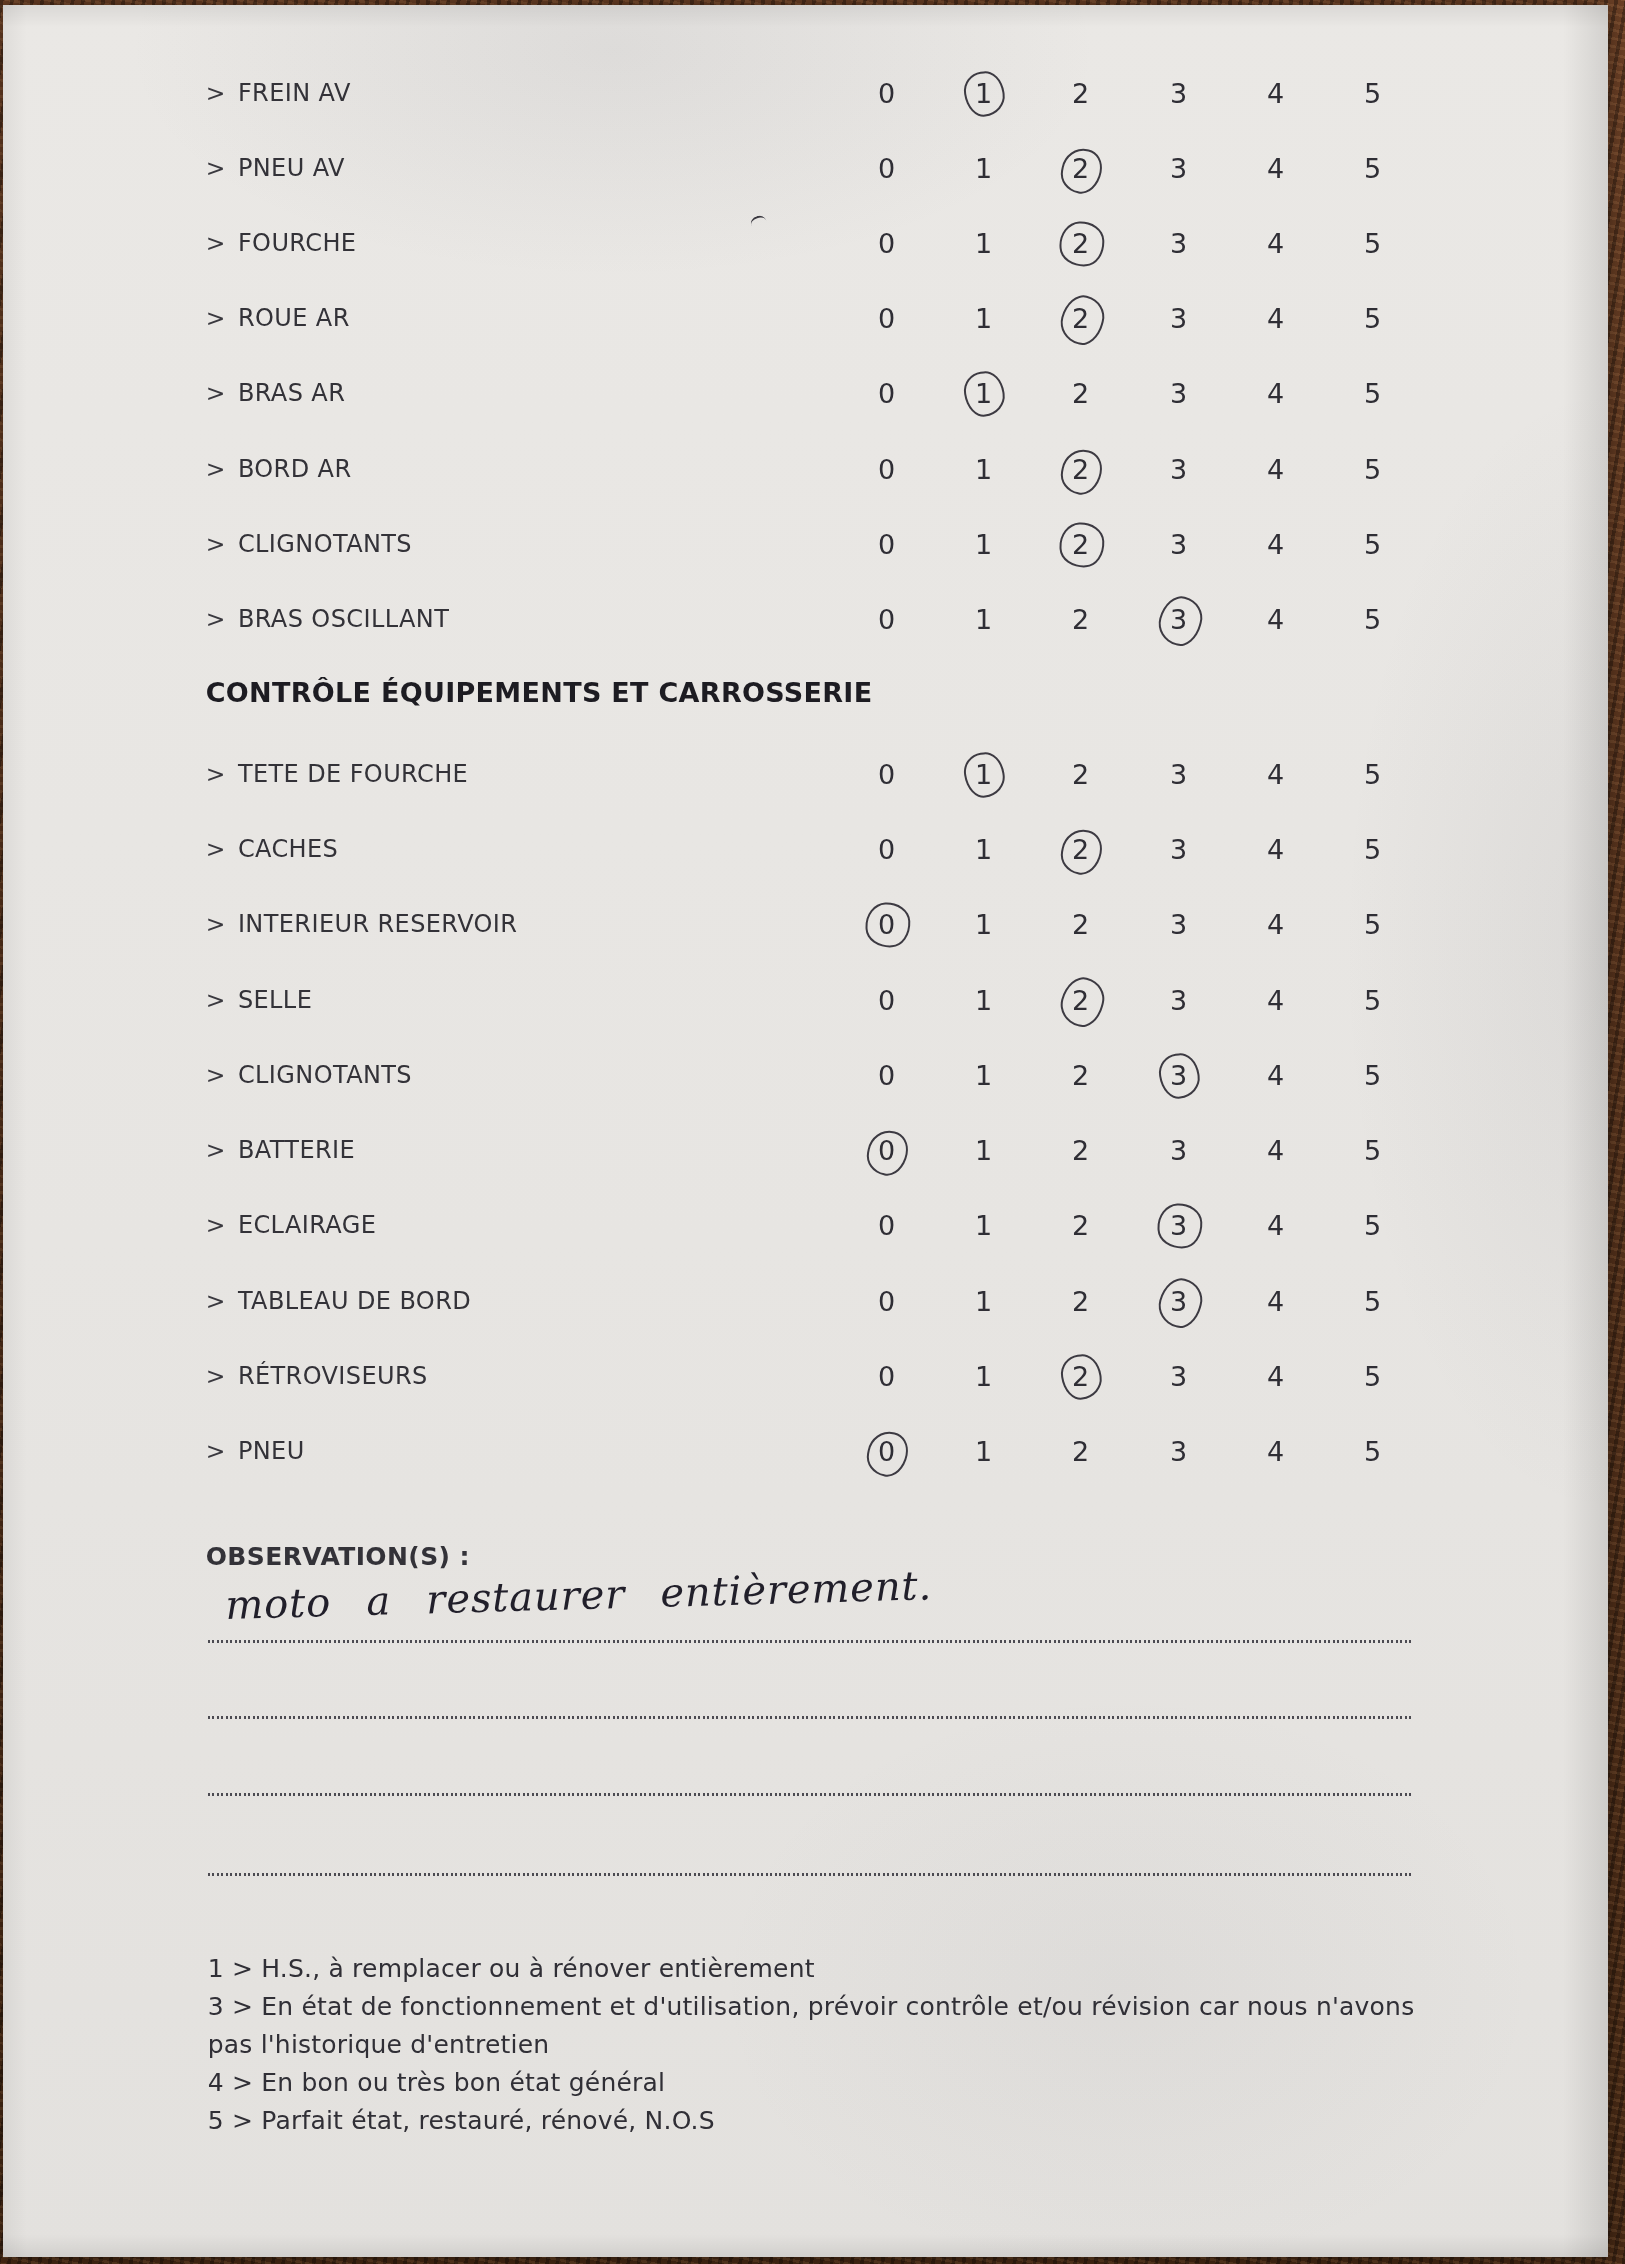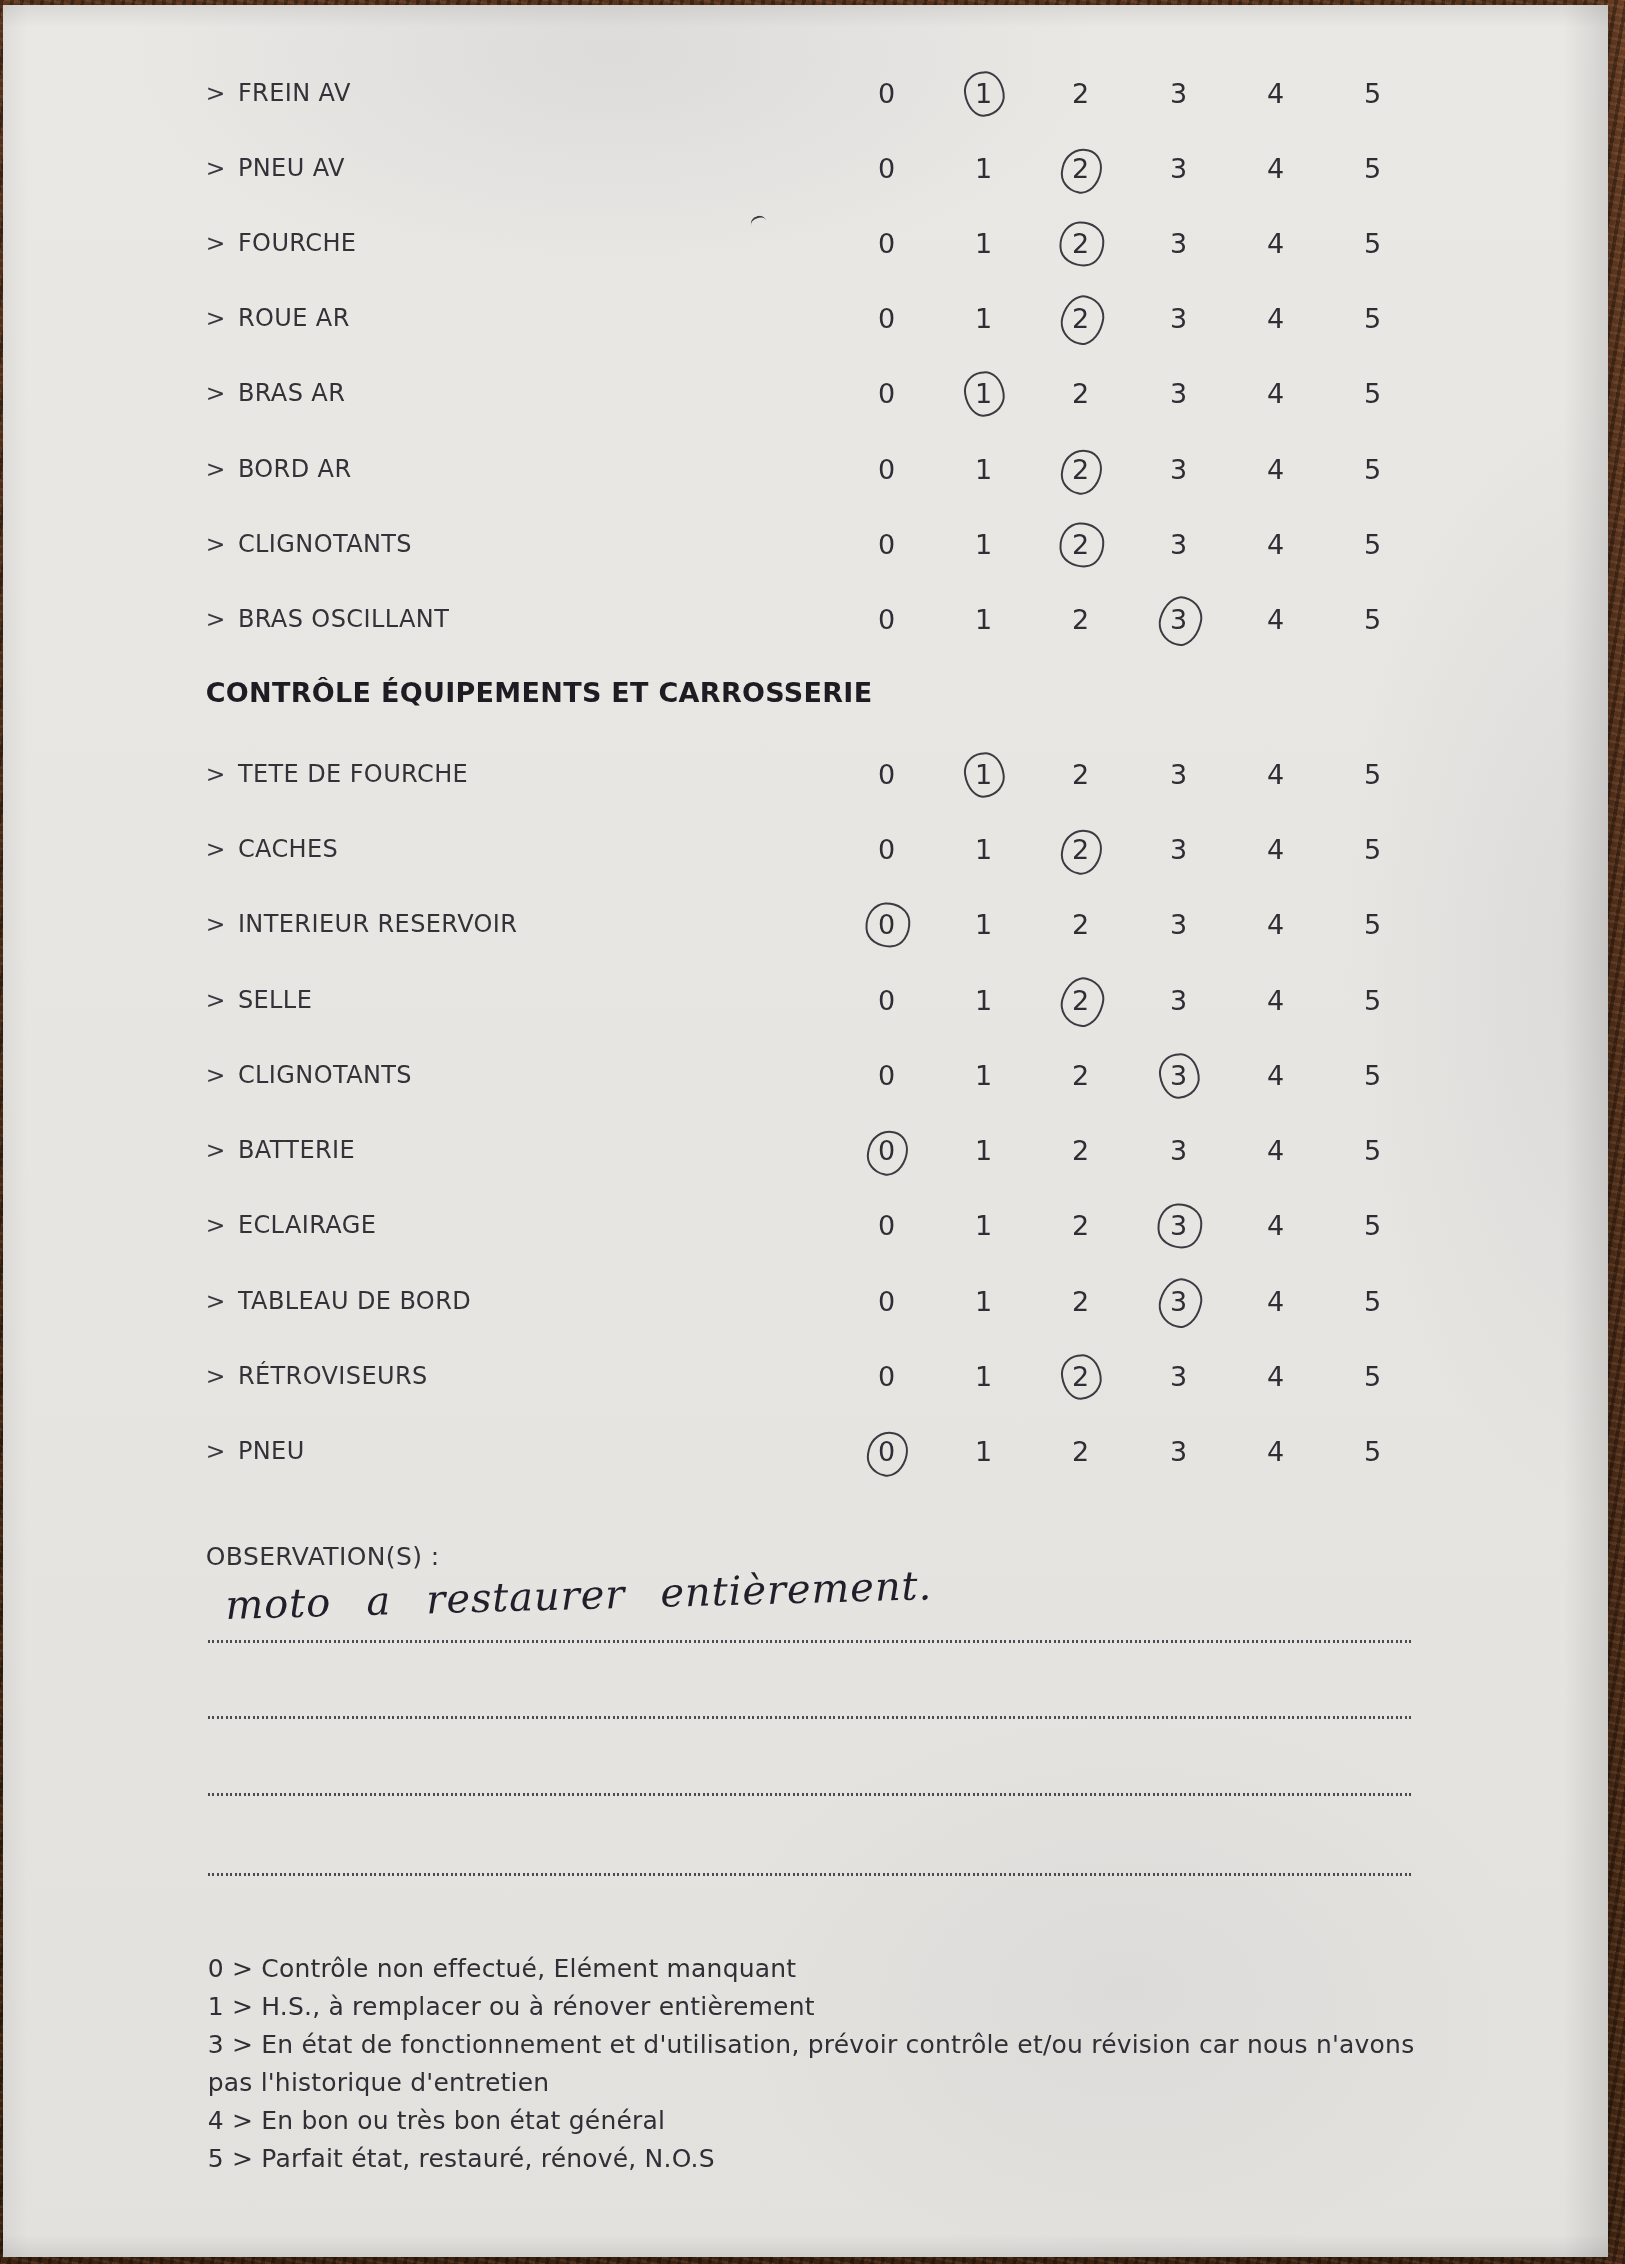--- a/index.html
+++ b/index.html
@@ -49,21 +49,21 @@
   }
   .v1 .ring{transform:rotate(11deg);border-radius:56% 44% 48% 54% / 52% 46% 58% 44%;margin-top:-20px;}
   .v2 .ring{transform:rotate(-3deg);width:41px;height:41px;margin-left:-21px;border-radius:48% 55% 45% 57% / 55% 45% 57% 45%;}
   .v3 .ring{transform:rotate(15deg);width:38px;height:45px;margin-top:-23.4px;border-radius:47% 55% 44% 56% / 58% 44% 54% 46%;}
 
   .section-header{
     position:absolute;left:203px;top:672px;margin:0;
     font-size:27px;font-weight:bold;letter-spacing:0.3px;color:#1d1c22;white-space:nowrap;
   }
 
-  .obs-label{position:absolute;left:203px;top:1537px;font-size:25px;letter-spacing:0.4px;color:#333238;}
+  .obs-label{position:absolute;left:203px;top:1537px;font-size:25px;letter-spacing:0.4px;color:#333238;font-weight:bold;}
 
   .obs-line{
     position:absolute;left:205px;width:1204px;height:2.7px;
     background:repeating-linear-gradient(90deg,#4c4b52 0 1.8px, transparent 1.8px 4.5px);
   }
 
   .handwriting{
     position:absolute;left:223px;top:1577px;
     font-family:"DejaVu Serif",serif;font-style:italic;
     font-size:40px;color:#211f2a;
@@ -227,21 +227,20 @@
     <div id="obs-lines">
         <div class="obs-line" style="top: 1635px;"></div>
         <div class="obs-line" style="top: 1711px;"></div>
         <div class="obs-line" style="top: 1788px;"></div>
         <div class="obs-line" style="top: 1868px;"></div>
       </div>
 
     <span class="handwriting">moto a restaurer entièrement.</span>
 
     <div class="legend" id="legend">
-        <div class="legend-item">0 &gt; Contrôle non effectué, Elément manquant</div>
         <div class="legend-item">1 &gt; H.S., à remplacer ou à rénover entièrement</div>
         <div class="legend-item">3 &gt; En état de fonctionnement et d'utilisation, prévoir contrôle et/ou révision car nous n'avons pas l'historique d'entretien</div>
         <div class="legend-item">4 &gt; En bon ou très bon état général</div>
         <div class="legend-item">5 &gt; Parfait état, restauré, rénové, N.O.S</div>
       </div>
 
     <div class="ink-speck"></div>
   </div>
 </div>
 

